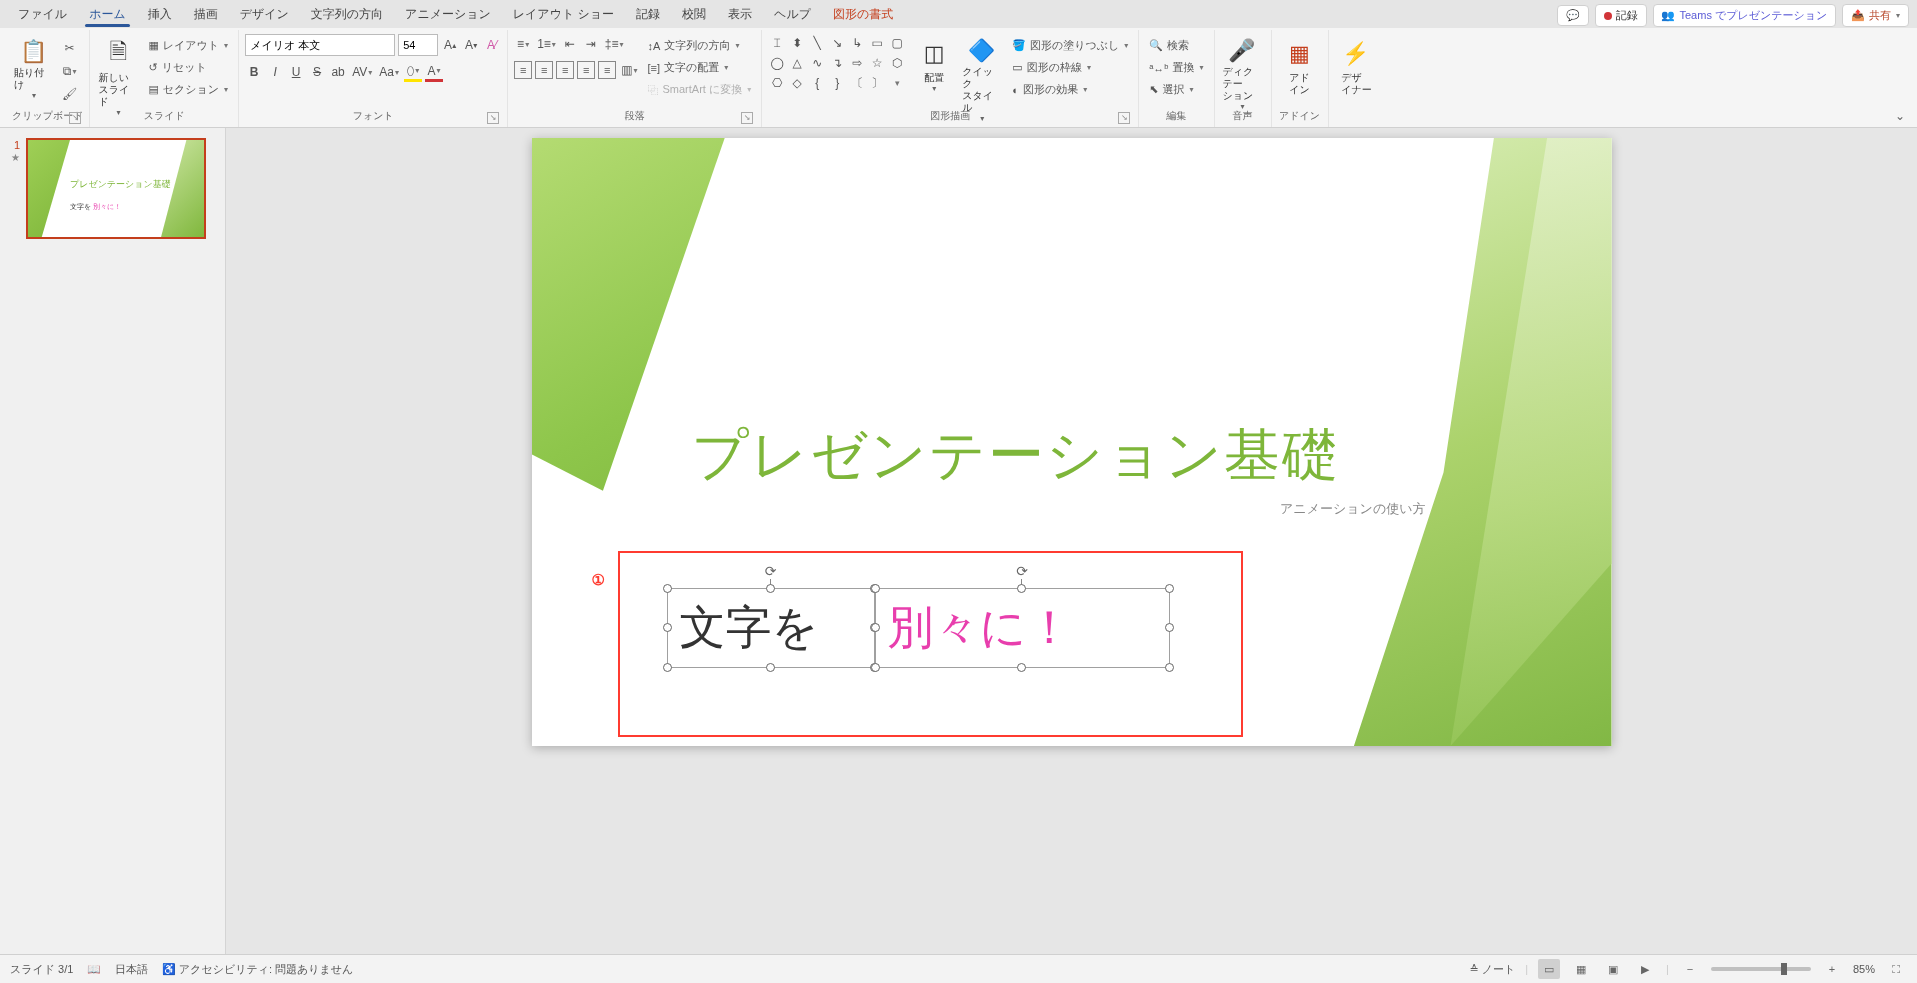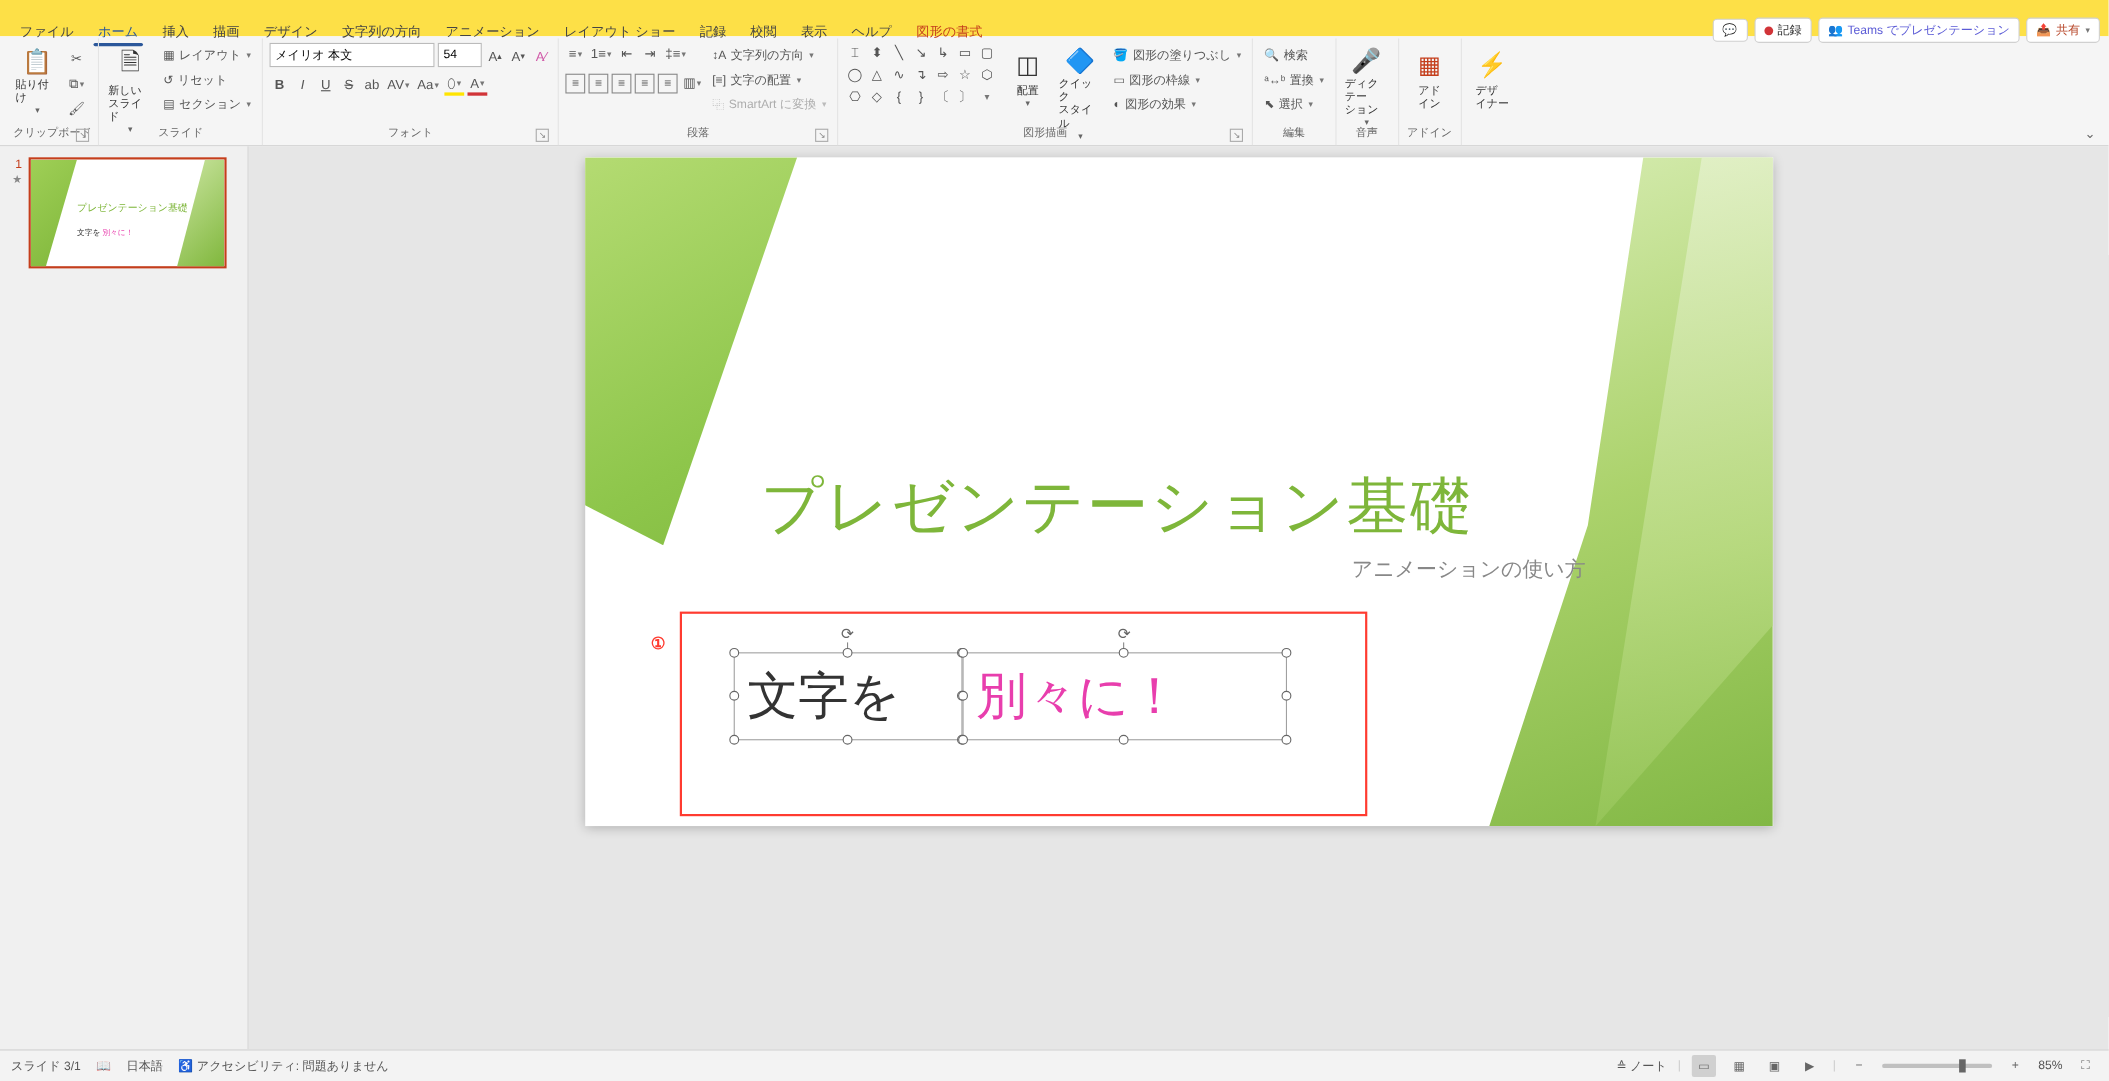--- a/index.html
+++ b/index.html
@@ -1,19 +1,19 @@
 <!DOCTYPE html>
 <html><head>
 <meta charset="utf-8">
 <style>
 * { margin:0; padding:0; box-sizing:border-box; }
 body { font-family:"Yu Gothic UI","Meiryo",sans-serif; font-size:12px; background:#fff; overflow:hidden; width:1917px; height:983px; color:#333; user-select:none; }
 
 
-.tabs { display:flex; align-items:flex-start; height:28px; padding:16px 8px; gap:2px; background:#fde047; border-bottom:1px solid transparent; }
+.tabs { display:flex; align-items:flex-end; height:28px; padding:0 8px; gap:2px; background:#e5e5e5; border-bottom:1px solid transparent; }
 .tab { padding:5px 10px 4px; font-size:12px; color:#444; cursor:pointer; position:relative; }
 .tab.active { color:#2b579a; }
 .tab.active::after { content:""; position:absolute; left:6px; right:6px; bottom:0; height:3px; background:#2b579a; border-radius:2px; }
 .tab.context { color:#c43e1c; }
 .tabs-right { margin-left:auto; display:flex; gap:6px; align-items:center; }
 .cmdbtn { border:1px solid #d0d0d0; border-radius:4px; padding:3px 8px; font-size:11px; display:flex; align-items:center; gap:4px; background:#fff; cursor:pointer; }
 .cmdbtn .dot { width:8px; height:8px; border-radius:50%; background:#d13438; display:inline-block; }
 .cmdbtn.orange { color:#b7472a; }
 .cmdbtn.purple { color:#5b5bd6; }
 
@@ -21,21 +21,21 @@
 .ribbon { display:flex; height:100px; background:#f5f5f5; border-bottom:1px solid #d0d0d0; padding:2px 6px 0; }
 .group { display:flex; flex-direction:column; padding:0 6px; border-right:1px solid #e4e4e4; position:relative; }
 .group-body { display:flex; align-items:flex-start; gap:4px; flex:1; padding-top:4px; }
 .group-label { font-size:10px; color:#666; text-align:center; padding:3px 0 4px; position:relative; }
 .group-label .dlg { position:absolute; right:2px; bottom:3px; width:12px; height:12px; border:1px solid #aaa; font-size:8px; line-height:10px; text-align:center; color:#888; cursor:pointer; }
 .bigbtn { display:flex; flex-direction:column; align-items:center; justify-content:flex-start; width:44px; height:70px; padding:4px 2px; cursor:pointer; }
 .bigbtn .ic { width:32px; height:32px; display:flex; align-items:center; justify-content:center; font-size:22px; }
 .bigbtn .lbl { font-size:10px; text-align:left; line-height:12px; margin-top:2px; }
 .svtiny { font-size:8px; color:#666; }
 .stack { display:flex; flex-direction:column; gap:3px; }
-.rowi { display:flex; gap:3px; align-items:flex-end; }
+.rowi { display:flex; gap:3px; align-items:center; }
 .smallbtn { min-width:18px; height:20px; display:flex; align-items:center; justify-content:center; font-size:12px; cursor:pointer; color:#555; padding:0 2px; }
 .ddarrow { font-size:8px; color:#777; margin-left:1px; }
 .sel { border:1px solid #bbb; background:#fff; height:22px; font-size:11px; padding:0 4px; }
 .sel.font { width:150px; }
 .sel.size { width:40px; }
 .line { display:flex; align-items:center; gap:4px; font-size:11px; color:#555; cursor:pointer; padding:2px 4px; }
 .iconchip { width:18px; height:18px; display:flex; align-items:center; justify-content:center; border:1px solid #888; font-size:11px; }
 .shapesgrid { display:grid; grid-template-columns:repeat(7,18px); grid-auto-rows:18px; gap:2px; width:140px; }
 .shapesgrid .sc { width:18px; height:18px; display:flex; align-items:center; justify-content:center; font-size:12px; color:#555; cursor:pointer; }
 .collapsebtn { width:22px; height:22px; display:flex; align-items:center; justify-content:center; color:#666; cursor:pointer; margin-left:auto; align-self:flex-end; }
@@ -53,21 +53,21 @@
 .thumb .tline { position:absolute; top:62px; left:42px; font-size:7px; }
 .thumb .tline .p1 { color:#333; }
 .thumb .tline .p2 { color:#e83ead; }
 
 .canvas-zone { flex:1; display:flex; align-items:flex-start; justify-content:center; overflow:auto; padding:10px 20px; position:relative; }
 .slide { width:1080px; height:608px; background:#fff; box-shadow:0 2px 10px rgba(0,0,0,.25); position:relative; margin-top:0; overflow:visible; }
 .slide .deco-left { position:absolute; left:0; top:0; width:210px; height:608px; background:linear-gradient(150deg,#b4db72 0%, #8ec64b 45%, #6fa82f 100%); clip-path:polygon(0 0, 92% 0, 34% 58%, 0 52%); }
 .slide .deco-right1 { position:absolute; right:0; top:0; width:280px; height:608px; background:linear-gradient(160deg,#d6ecb0 0%, #a7d064 50%, #7bb43b 100%); clip-path:polygon(58% 0,100% 0,100% 100%,8% 100%,40% 55%); opacity:.95; }
 .slide .deco-right2 { position:absolute; right:0; top:0; width:230px; height:608px; background:linear-gradient(170deg,#e8f3d2 0%, #bcdc86 60%, #94c456 100%); clip-path:polygon(72% 0,100% 0,100% 70%,30% 100%); opacity:.8; }
 .slide-title { position:absolute; left:160px; top:280px; font-size:56px; color:#7eb63a; font-weight:400; letter-spacing:2px; font-family:"Yu Gothic","Meiryo",sans-serif; }
-.slide-sub { position:absolute; right:170px; top:362px; font-size:19px; color:#888; }
+.slide-sub { position:absolute; right:186px; top:362px; font-size:13px; color:#888; }
 .anno { position:absolute; left:86px; top:413px; width:625px; height:186px; border:2px solid #ff3b30; }
 .anno-num { position:absolute; left:-28px; top:18px; width:20px; height:20px; color:#ff3b30; font-size:15px; font-weight:bold; }
 
 
 .shapeobj { position:absolute; border:1px solid #a0a0a0; background:rgba(255,255,255,.01); }
 .shapeobj .txt { font-size:46px; font-family:"Meiryo",sans-serif; padding:8px 12px; white-space:nowrap; }
 .shapeobj.one { left:135px; top:450px; width:208px; height:80px; }
 .shapeobj.two { left:343px; top:450px; width:295px; height:80px; }
 .txt.black { color:#333; }
 .txt.pink { color:#e83ead; }

